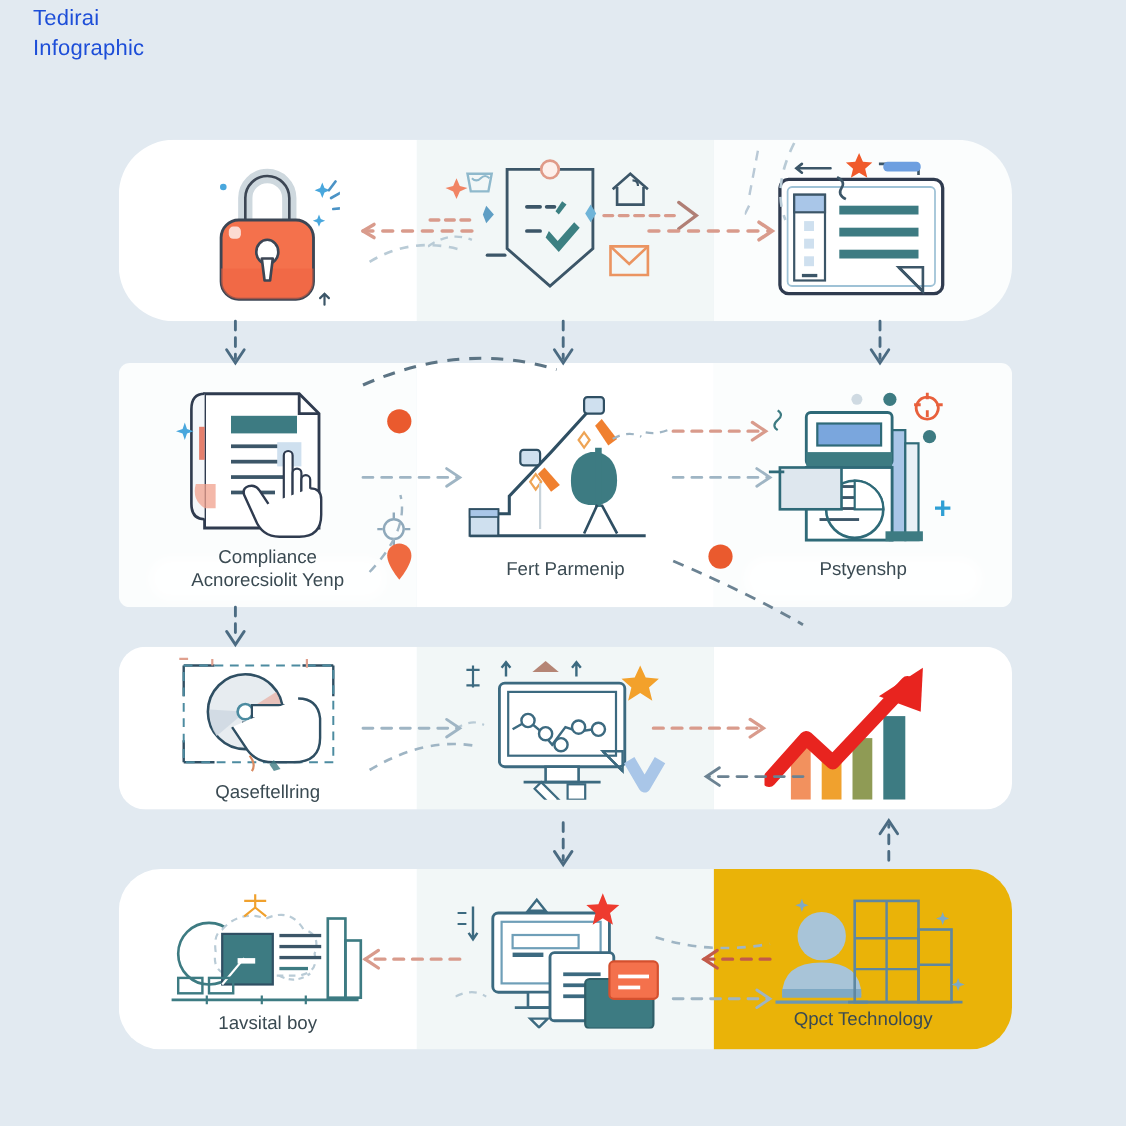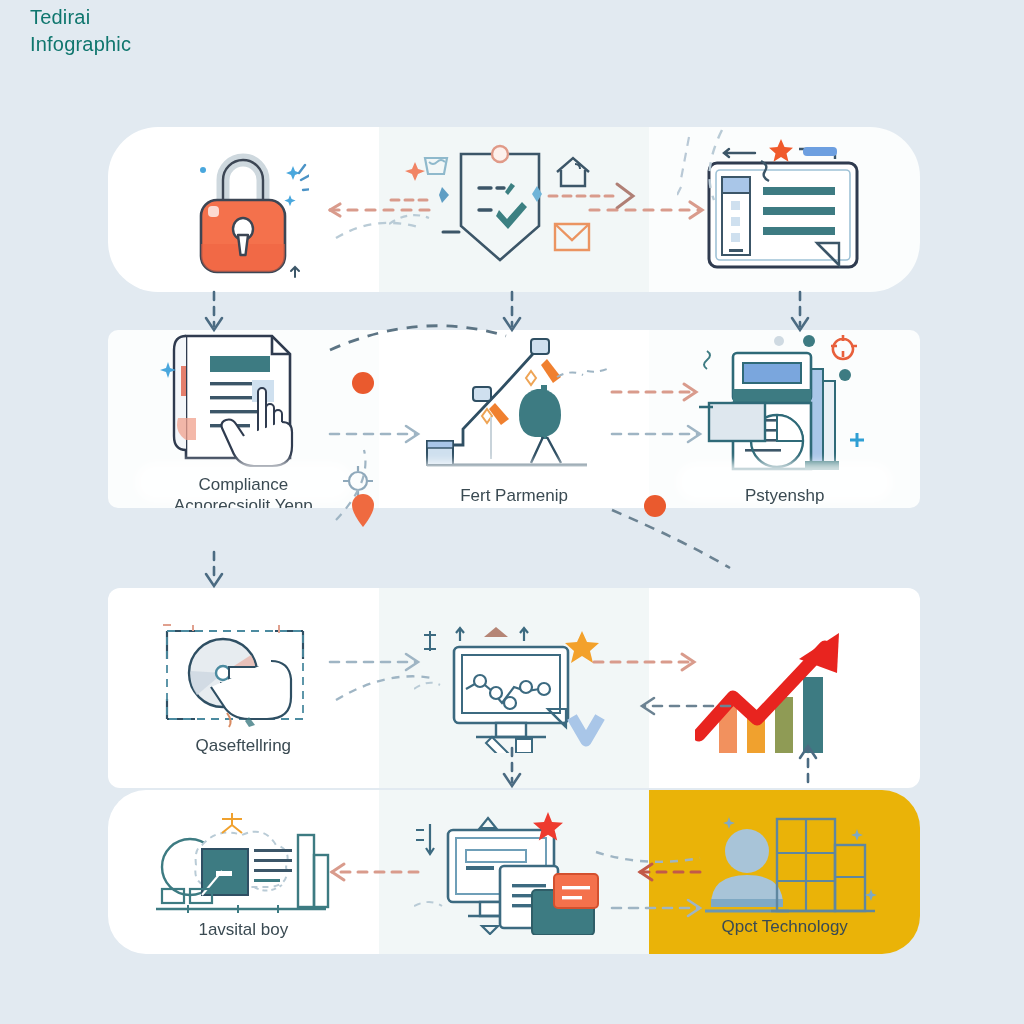--- a/index.html
+++ b/index.html
@@ -10,38 +10,38 @@
     position: relative;
     overflow: hidden;
   }
 
   
   #page-title {
     position: absolute;
     left: 30px; top: 4px;
     font-size: 20px;
     line-height: 27px;
-    color: #0f766e;
+    color: #1d4ed8;
     letter-spacing: .2px;
     font-weight: 400;
     white-space: pre-line;
   }
 
   
   .row {
     position: absolute;
     left: 108px;
     width: 812px;
     border-radius: 44px;
     overflow: hidden;
     display: flex;
   }
   #row-1 { top: 127px;  height: 165px; border-radius: 50px; }
-  #row-2 { top: 330px;  height: 178px; border-radius: 10px; }
-  #row-3 { top: 588px;  height: 200px; border-radius: 12px; }
+  #row-2 { top: 330px;  height: 222px; border-radius: 10px; }
+  #row-3 { top: 588px;  height: 148px; border-radius: 24px; }
   #row-4 { top: 790px;  height: 164px; border-radius: 38px; }
 
   .cell {
     flex: 1 1 0;
     position: relative;
     display: flex;
     flex-direction: column;
     align-items: center;
     justify-content: center;
   }

